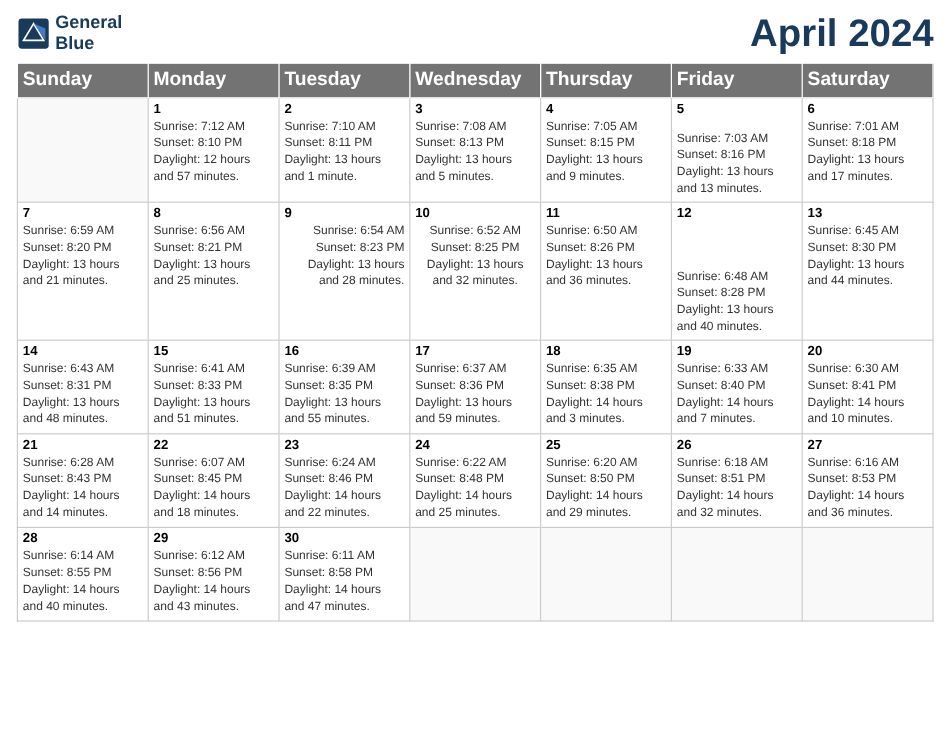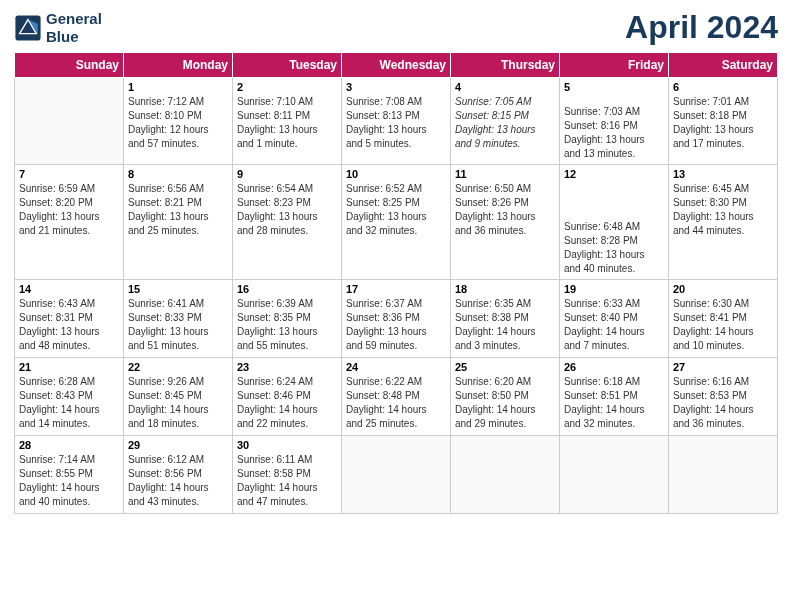--- a/index.html
+++ b/index.html
@@ -52,26 +52,26 @@
       font-size: 14px;
       color: #333;
       margin-top: 2px;
     }
     table {
       width: 100%;
       border-collapse: collapse;
       table-layout: fixed;
     }
     thead tr th {
-      background-color: #be185d;
+      background-color: #737373;
       color: #fff;
-      font-size: 12px;
+      font-size: 16px;
       font-weight: bold;
       padding: 5px 4px;
-      text-align: right;
+      text-align: left;
       border: 1px solid #fff;
     }
     tbody tr td {
       border: 1px solid #ccc;
       vertical-align: top;
       padding: 3px 4px;
       font-size: 9.5px;
       color: #333;
       height: 78px;
       background: #fff;
@@ -147,21 +147,21 @@
           </td>
           <td>
             <span class="day-num">3</span>
             <div class="cell-info" style="white-space: pre-line;">Sunrise: 7:08 AM
 Sunset: 8:13 PM
 Daylight: 13 hours
 and 5 minutes.</div>
           </td>
           <td>
             <span class="day-num">4</span>
-            <div class="cell-info" style="white-space: pre-line; font-style: italic;">Sunrise: 7:05 AM
+            <div class="cell-info" style="white-space: pre-line;">Sunrise: 7:05 AM
 Sunset: 8:15 PM
 Daylight: 13 hours
 and 9 minutes.</div>
           </td>
           <td>
             <span class="day-num">5</span>
             <div class="cell-info" style="white-space: pre-line; margin-top: 12px;">Sunrise: 7:03 AM
 Sunset: 8:16 PM
 Daylight: 13 hours
 and 13 minutes.</div>
@@ -184,28 +184,28 @@
           </td>
           <td>
             <span class="day-num">8</span>
             <div class="cell-info" style="white-space: pre-line;">Sunrise: 6:56 AM
 Sunset: 8:21 PM
 Daylight: 13 hours
 and 25 minutes.</div>
           </td>
           <td>
             <span class="day-num">9</span>
-            <div class="cell-info" style="white-space: pre-line;">Sunrise: 6:54 AM
+            <div class="cell-info" style="white-space: pre-line; text-align: right;">Sunrise: 6:54 AM
 Sunset: 8:23 PM
 Daylight: 13 hours
 and 28 minutes.</div>
           </td>
           <td>
             <span class="day-num">10</span>
-            <div class="cell-info" style="white-space: pre-line;">Sunrise: 6:52 AM
+            <div class="cell-info" style="white-space: pre-line; text-align: center;">Sunrise: 6:52 AM
 Sunset: 8:25 PM
 Daylight: 13 hours
 and 32 minutes.</div>
           </td>
           <td>
             <span class="day-num">11</span>
             <div class="cell-info" style="white-space: pre-line;">Sunrise: 6:50 AM
 Sunset: 8:26 PM
 Daylight: 13 hours
 and 36 minutes.</div>
@@ -279,21 +279,21 @@
         <tr>
           <td>
             <span class="day-num">21</span>
             <div class="cell-info" style="white-space: pre-line;">Sunrise: 6:28 AM
 Sunset: 8:43 PM
 Daylight: 14 hours
 and 14 minutes.</div>
           </td>
           <td>
             <span class="day-num">22</span>
-            <div class="cell-info" style="white-space: pre-line;">Sunrise: 9:26 AM
+            <div class="cell-info" style="white-space: pre-line;">Sunrise: 6:07 AM
 Sunset: 8:45 PM
 Daylight: 14 hours
 and 18 minutes.</div>
           </td>
           <td>
             <span class="day-num">23</span>
             <div class="cell-info" style="white-space: pre-line;">Sunrise: 6:24 AM
 Sunset: 8:46 PM
 Daylight: 14 hours
 and 22 minutes.</div>
@@ -323,21 +323,21 @@
             <span class="day-num">27</span>
             <div class="cell-info" style="white-space: pre-line;">Sunrise: 6:16 AM
 Sunset: 8:53 PM
 Daylight: 14 hours
 and 36 minutes.</div>
           </td>
         </tr>
         <tr>
           <td>
             <span class="day-num">28</span>
-            <div class="cell-info" style="white-space: pre-line;">Sunrise: 7:14 AM
+            <div class="cell-info" style="white-space: pre-line;">Sunrise: 6:14 AM
 Sunset: 8:55 PM
 Daylight: 14 hours
 and 40 minutes.</div>
           </td>
           <td>
             <span class="day-num">29</span>
             <div class="cell-info" style="white-space: pre-line;">Sunrise: 6:12 AM
 Sunset: 8:56 PM
 Daylight: 14 hours
 and 43 minutes.</div>

